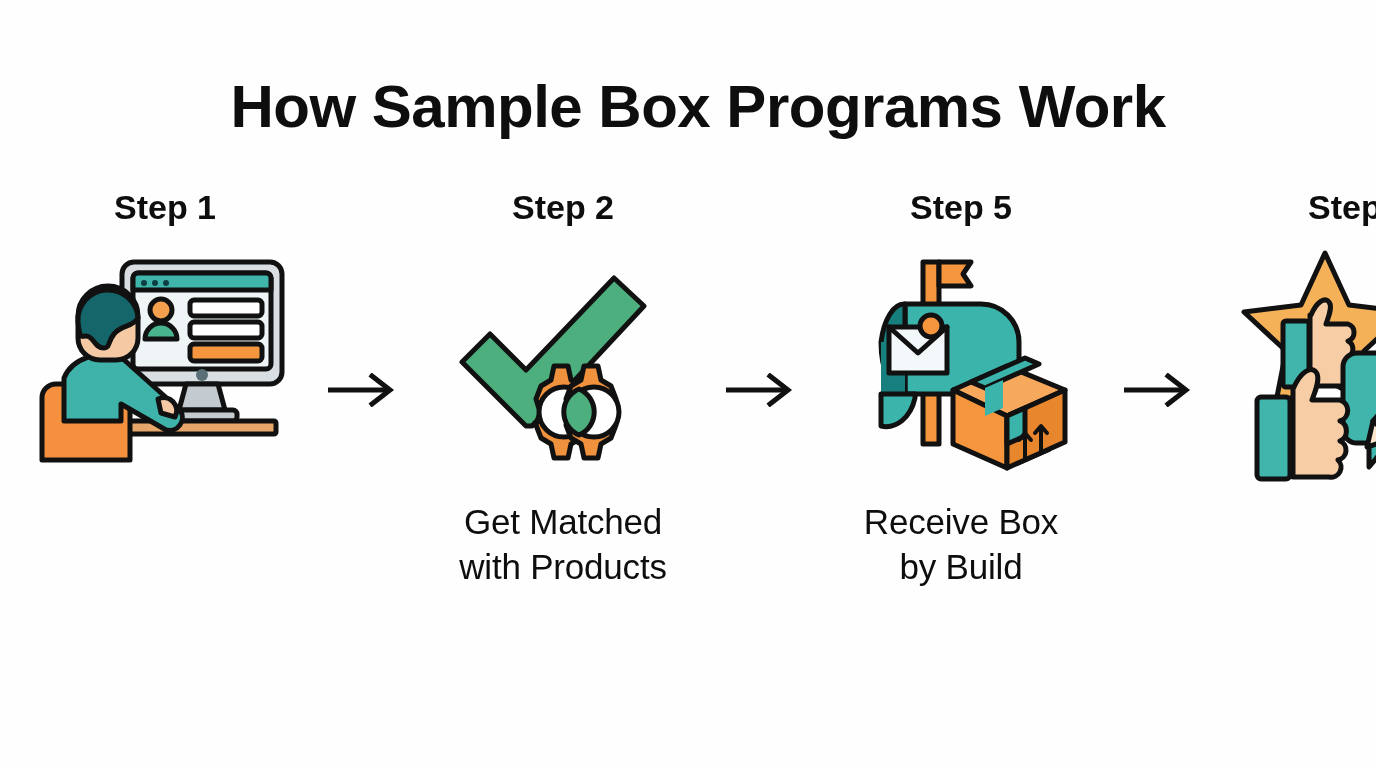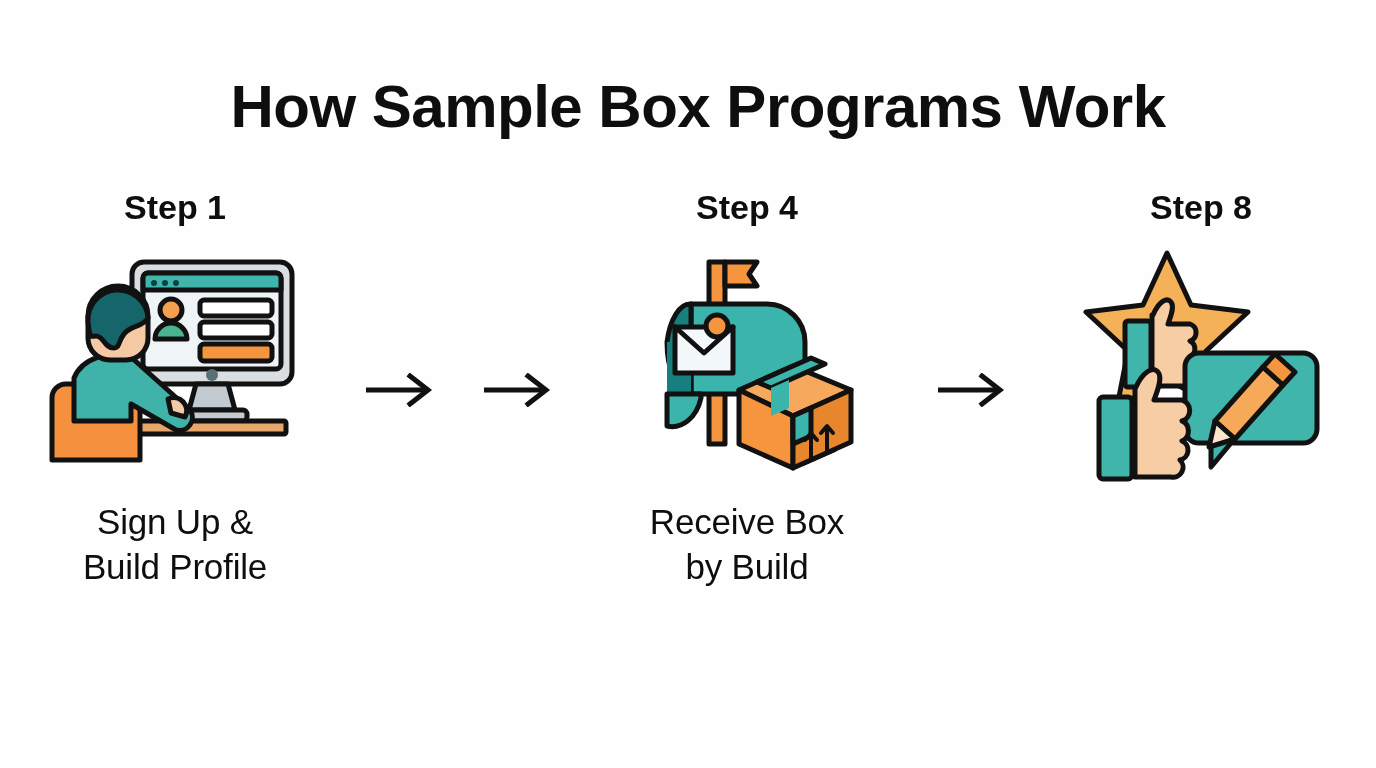--- a/index.html
+++ b/index.html
@@ -123,45 +123,65 @@
             <path d="M30 124 a42 34 0 0 1 58 -20 l58 52 a13 13 0 0 1 -14 20 l-45 -26 v17 h-57z" fill="#3FB3AA"></path>
 
             <path d="M124 145 a13 13 0 0 1 17 18 l-14 -4z" fill="#F5C9A3"></path>
 
             <path d="M44 62 a30 30 0 0 1 60 0 v22 a22 22 0 0 1 -22 22 h-16 a22 22 0 0 1 -22 -22z" fill="#F5C9A3"></path>
 
             <path d="M44 68 a30 30 0 0 1 60 -4 c-6 10 -16 6 -24 16 c-6 7 -4 14 -10 14 c-10 0 -10 -12 -18 -12 c-5 0 -6 4 -8 -14z" fill="#14666B"></path>
           </g>
         </svg>
       </div>
-      <div class="caption">Sign Up &amp;
-Build Profile</div>
     </div>
 
     <div class="arrow">
       <svg width="72" height="34" viewBox="0 0 72 34">
         <g stroke="#111111" stroke-width="5" fill="none" stroke-linecap="square" stroke-linejoin="miter">
           <line x1="2" y1="17" x2="58" y2="17"></line>
           <polyline points="44,3 62,17 44,31"></polyline>
         </g>
       </svg>
     </div>
 
+    <div class="step-col">
+      <div class="step-label">Step 2</div>
+      <div class="art">
+        <svg width="230" height="210" viewBox="0 0 230 210">
+
+          <path d="M14 108 l28 -28 l36 36 l88 -92 l30 28 l-112 120 l-6 0z" fill="#4CAF7D" stroke="#111111" stroke-width="5" stroke-linejoin="round"></path>
+
+          <g stroke="#111111" stroke-width="5" stroke-linejoin="round">
+
+            <path d="M88 145 l5 -13 l10 -6 l3 -14 l14 0 l3 14 l10 6 l5 13 l-4 13 l4 13 l-5 13 l-10 6 l-3 14 l-14 0 l-3 -14 l-10 -6 l-5 -13 l4 -13z" fill="#F0913D"></path>
+            <circle cx="116" cy="158" r="25" fill="#FFFFFF"></circle>
+
+            <path d="M118 145 l5 -13 l10 -6 l3 -14 l14 0 l3 14 l10 6 l5 13 l-4 13 l4 13 l-5 13 l-10 6 l-3 14 l-14 0 l-3 -14 l-10 -6 l-5 -13 l4 -13z" fill="#F0913D"></path>
+            <circle cx="146" cy="158" r="25" fill="#FFFFFF"></circle>
+
+            <path d="M131 135 a25 25 0 0 1 0 46 a25 25 0 0 1 0 -46z" fill="#4CAF7D"></path>
+          </g>
+        </svg>
+      </div>
+      <div class="caption">Get Matched
+with Products</div>
+    </div>
 
     <div class="arrow">
       <svg width="72" height="34" viewBox="0 0 72 34">
         <g stroke="#111111" stroke-width="5" fill="none" stroke-linecap="square">
           <line x1="2" y1="17" x2="58" y2="17"></line>
           <polyline points="44,3 62,17 44,31"></polyline>
         </g>
       </svg>
     </div>
 
     <div class="step-col">
-      <div class="step-label">Step 4</div>
+      <div class="step-label">Step 5</div>
       <div class="art">
         <svg width="232" height="222" viewBox="0 0 232 222">
           <g stroke="#111111" stroke-width="5" stroke-linejoin="round" stroke-linecap="round">
 
             <rect x="78" y="14" width="16" height="182" fill="#F5963F"></rect>
             <path d="M94 14 h32 l-8 12 l8 12 h-32z" fill="#F5963F"></path>
 
             <path d="M60 56 h76 a38 38 0 0 1 38 38 v52 h-114z" fill="#3BB4AC"></path>
 
             <path d="M36 94 a24 52 0 0 1 24 -38 v90 a24 52 0 0 1 -24 -52z" fill="#17807E"></path>

